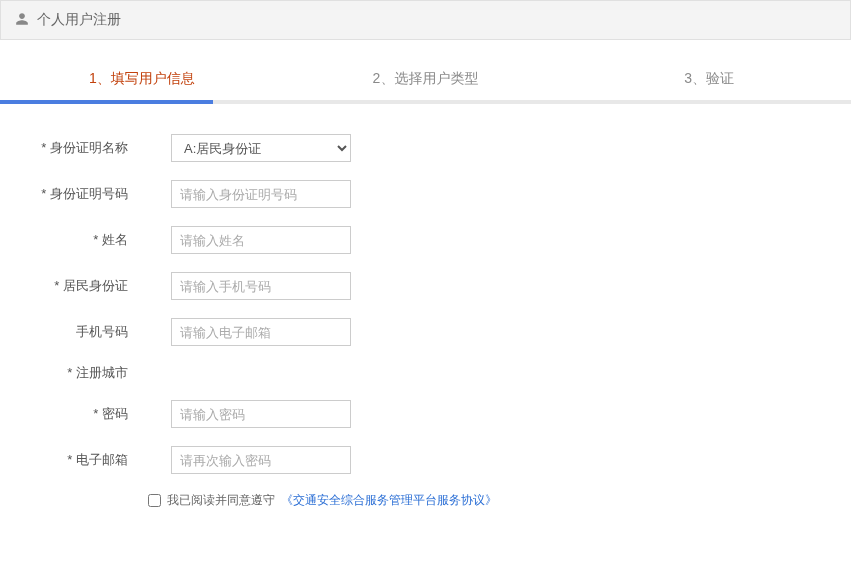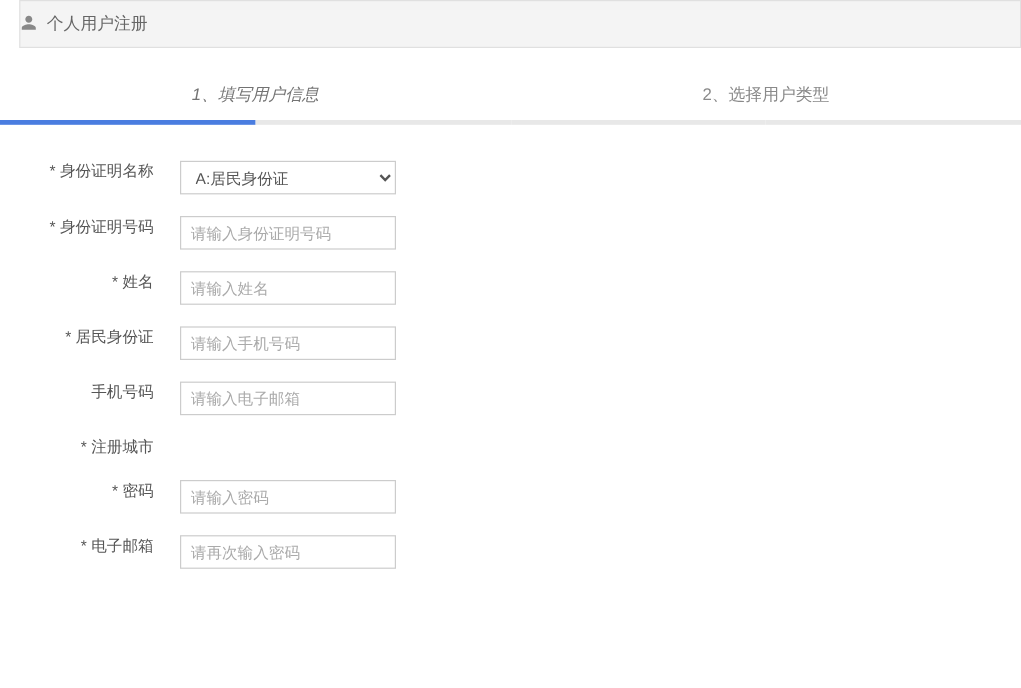--- a/index.html
+++ b/index.html
@@ -6,59 +6,59 @@
   body {
     font-family: "Microsoft YaHei", Arial, sans-serif;
     font-size: 13px;
     color: #555;
     background: #fff;
     width: 851px;
   }
   .header {
     background: #f4f4f4;
     border: 1px solid #e0e0e0;
-    padding: 10px 0;
+    padding: 10px 14px;
     display: flex;
     align-items: center;
     gap: 8px;
-    margin-left: 16px;
   }
   .header svg { width: 14px; height: 14px; fill: #888; }
   .header-title { color: #666; font-size: 14px; }
 
   .steps {
     display: flex;
     margin-top: 20px;
     position: relative;
   }
   .step {
     flex: 1;
     text-align: center;
     padding: 10px 0 12px 0;
     color: #8a8a8a;
     font-size: 14px;
   }
-  .step.active { color: #737373; font-style: italic; }
+  .step.active { color: #c2410c; }
   .step-bar {
     display: flex;
     height: 4px;
   }
   .step-bar-seg {
     flex: 1;
     background: #e8e8e8;
   }
   .step-bar-seg.active { background: #4a7de0; }
 
   .form {
     margin: 30px 0 0 0;
   }
   .row {
     display: flex;
-    align-items: flex-start;
+    align-items: center;
     margin-bottom: 18px;
+    gap: 21px;
   }
   .label {
     width: 138px;
     text-align: right;
     padding-right: 10px;
     color: #555;
     font-size: 13px;
   }
   .control {
     display: flex;
@@ -120,20 +120,21 @@
     <svg viewBox="0 0 24 24">
         <path d="M12 12c2.7 0 5-2.3 5-5s-2.3-5-5-5-5 2.3-5 5 2.3 5 5 5zm0 2c-3.3 0-10 1.7-10 5v3h20v-3c0-3.3-6.7-5-10-5z"></path>
       </svg>
   </span>
   <span class="header-title">个人用户注册</span>
 </div>
 
 <div class="steps">
   <div class="step active">1、填写用户信息</div>
   <div class="step">2、选择用户类型</div>
+  <div class="step">3、验证</div>
 </div>
 <div class="step-bar">
   <div class="step-bar-seg active"></div>
   <div class="step-bar-seg"></div>
   <div class="step-bar-seg"></div>
   <div class="step-bar-seg"></div>
 </div>
 
 <div class="form">
 
@@ -186,14 +187,19 @@
   </div>
 
 
   <div class="row">
     <div class="label">* 电子邮箱</div>
     <div class="control">
       <input type="password" placeholder="请再次输入密码" style="">
     </div>
   </div>
 
+  <div class="agree-row">
+    <input type="checkbox" style="">
+    <span>我已阅读并同意遵守</span>
+    <a href="#">《交通安全综合服务管理平台服务协议》</a>
+  </div>
 
 </div>
 
 </body></html>

